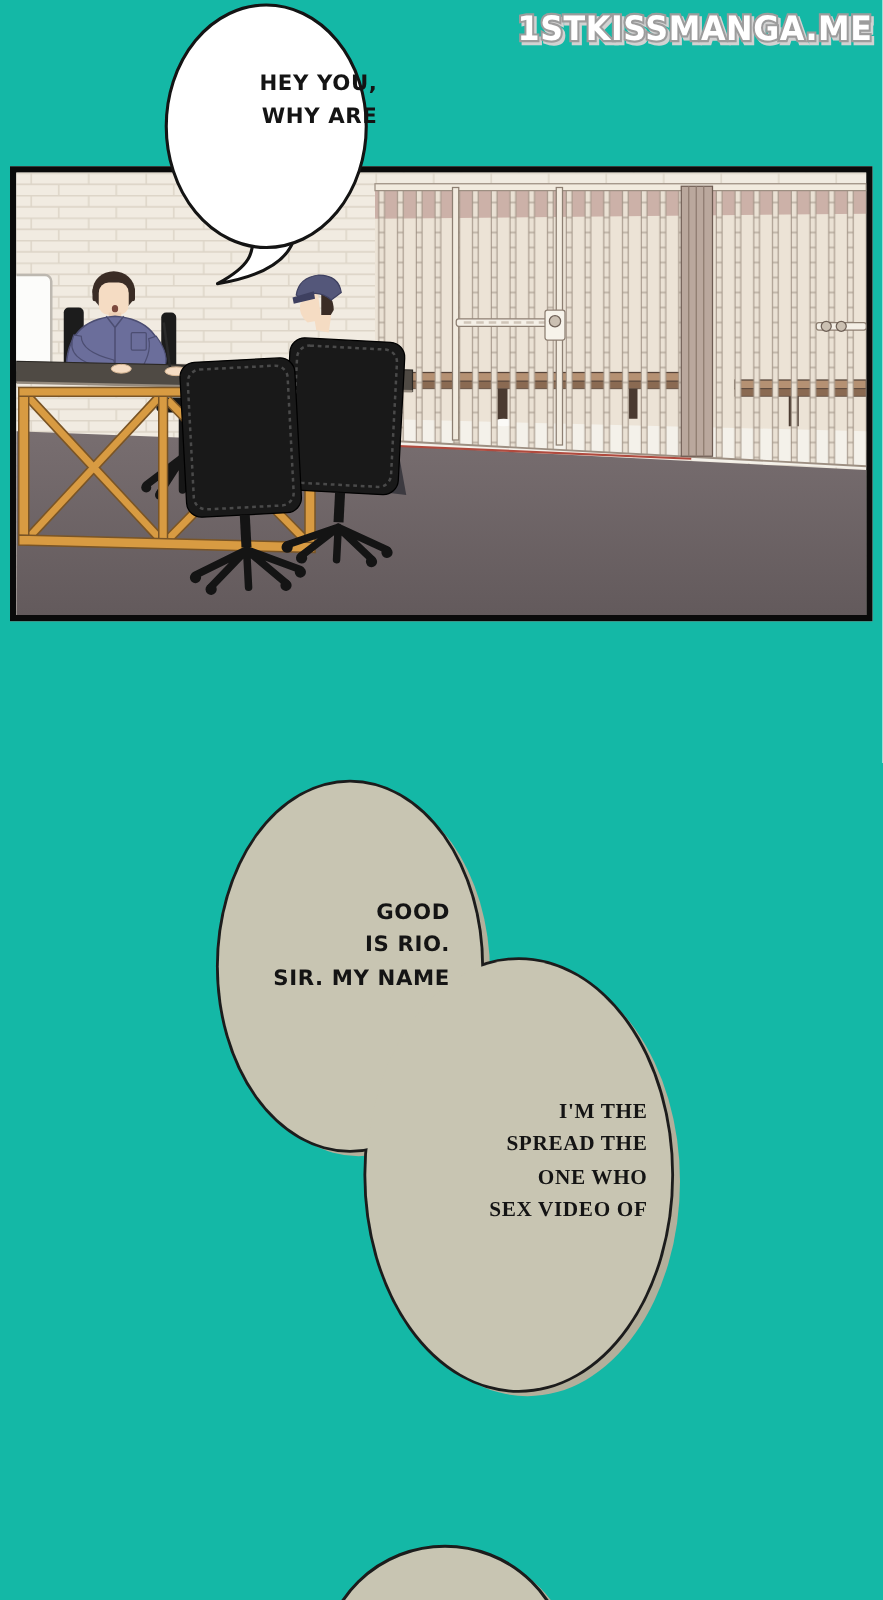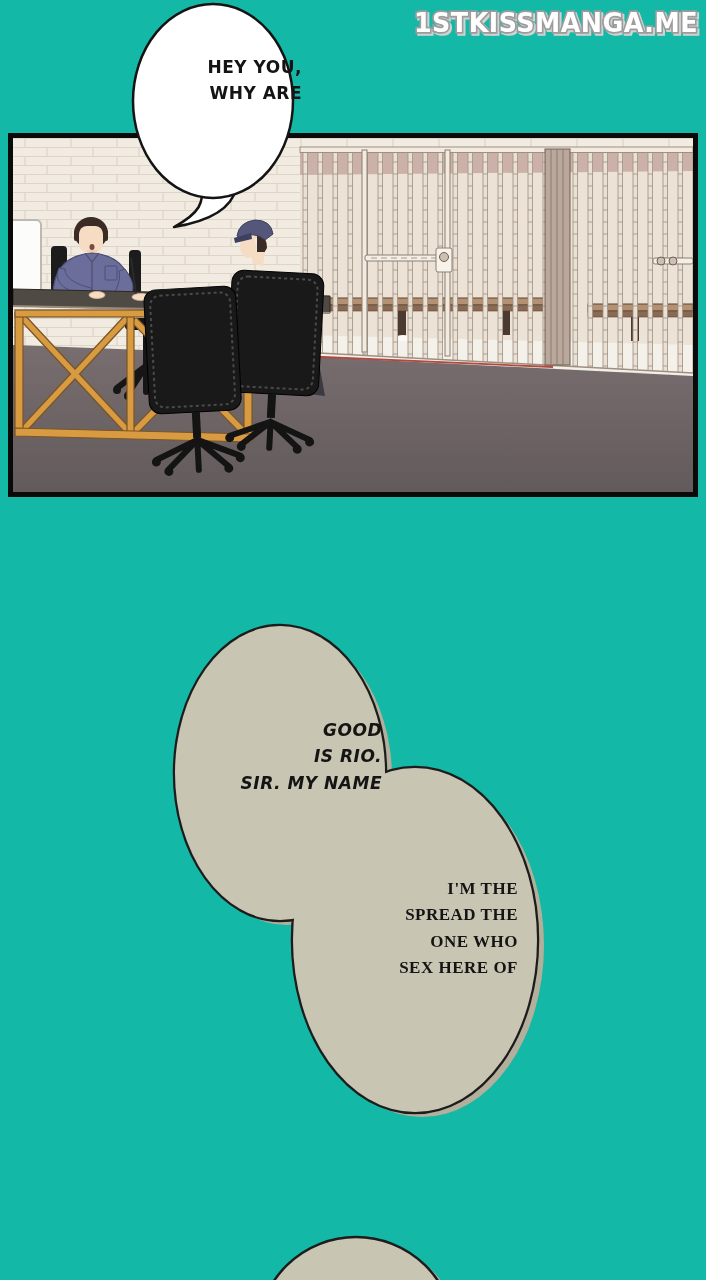--- a/index.html
+++ b/index.html
@@ -12,21 +12,21 @@
            fill:#ffffff;stroke:#9c9c9c;stroke-width:3.5px;paint-order:stroke;letter-spacing:.5px;}
   .wm-shadow{font-family:"DejaVu Sans",sans-serif;font-weight:bold;font-size:27px;
            fill:none;stroke:#d2d2d2;stroke-width:3.5px;letter-spacing:.5px;}
   
   .panel{left:8px;top:133px;width:680px;height:354px;border:5px solid #0a0a0a;background:#f1ebe1;}
   
   .btxt{position:absolute;text-align:right;font-weight:bold;color:#141414;
         font-size:17px;line-height:1.55;letter-spacing:.5px;white-space:nowrap;}
   .btxt span{display:block;}
   .b1txt{left:126px;top:54px;width:176px;}
-  .b2txt{left:210px;top:717px;width:172px;font-style:italic;}
+  .b2txt{left:188px;top:717px;width:172px;}
   .b3txt{left:322px;top:876px;width:196px;font-family:Liberation Serif, serif;}
 </style>
 </head>
 <body>
 
 <div class="page">
 
   <svg class="abs watermark" width="306" height="42" viewBox="0 0 306 42">
     <text class="wm-shadow" x="302" y="32" text-anchor="end" textLength="284" lengthAdjust="spacingAndGlyphs">1STKISSMANGA.ME</text>
     <text class="wm-text" x="300" y="30" text-anchor="end" textLength="284" lengthAdjust="spacingAndGlyphs">1STKISSMANGA.ME</text>
@@ -194,21 +194,21 @@
   </svg>
   <div class="abs btxt b2txt">
     <span>GOOD</span>
     <span>IS RIO.</span>
     <span>SIR. MY NAME</span>
   </div>
   <div class="abs btxt b3txt">
     <span>I'M THE</span>
     <span>SPREAD THE</span>
     <span>ONE WHO</span>
-    <span>SEX HERE OF</span>
+    <span>SEX VIDEO OF</span>
   </div>
 
   <svg class="abs" style="left:254px;top:1232px" width="204" height="48" viewBox="0 0 204 48">
     <ellipse cx="108" cy="106" rx="98" ry="97" fill="#b3af9b"></ellipse>
     <ellipse cx="102" cy="102" rx="98" ry="97" fill="#c8c5b2" stroke="#1c1c1c" stroke-width="2.5"></ellipse>
   </svg>
 
 </div>
 
 </body></html>

